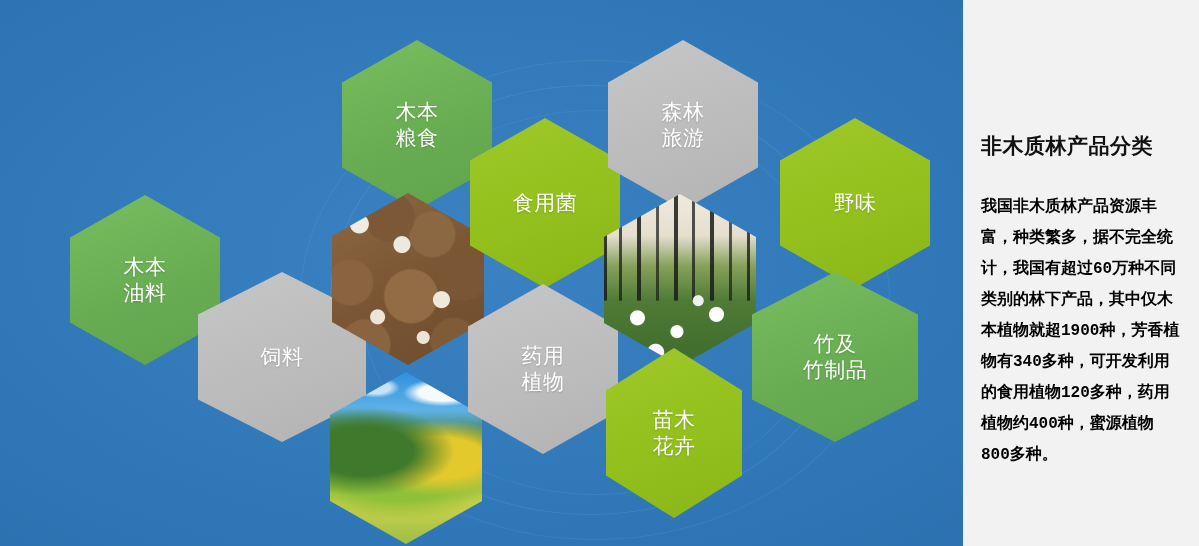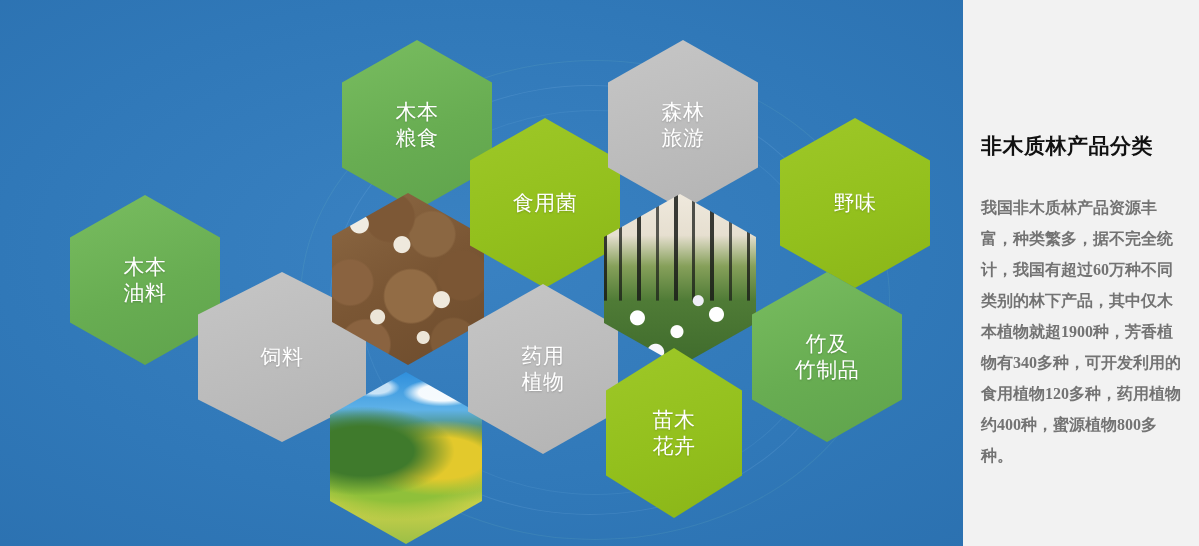--- a/index.html
+++ b/index.html
@@ -140,23 +140,23 @@
   }
 
   #panel-title {
     position:absolute; left:18px; top:132px; width:205px;
     font-size:21px; font-weight:bold; color:#111;
     font-family:"DejaVu Sans",sans-serif;
     letter-spacing:.5px;
   }
   #panel-body {
     position:absolute; left:18px; top:192px; width:200px;
-    font-size:16px; font-weight:bold; color:#737373;
+    font-size:16px; font-weight:bold; color:#000000;
     line-height:1.94;
-    font-family:Liberation Serif, serif;
+    font-family:Liberation Mono, monospace;
     letter-spacing:0px;
     text-align:left;
   }
 </style>
 </head>
 <body>
 
 <div id="root">
 
   <div id="stage">
@@ -190,21 +190,21 @@
 植物</span>
         </div>
         <div class="hex glow pic pic-forest-flowers" style="left: 604px; top: 194px; width: 152px; height: 172px;"></div>
         <div class="hex glow c-lime" style="left: 744px; top: 118px; width: 150px; height: 170px; margin-left: 36px;">
           <span class="lbl">野味</span>
         </div>
         <div class="hex glow c-lime" style="left: 606px; top: 348px; width: 136px; height: 170px;">
           <span class="lbl">苗木
 花卉</span>
         </div>
-        <div class="hex glow c-green" style="left: 744px; top: 272px; width: 150px; height: 170px;">
+        <div class="hex glow c-green" style="left: 744px; top: 272px; width: 166px; height: 170px;">
           <span class="lbl">竹及
 竹制品</span>
         </div>
       </div>
   </div>
 
   <div id="panel">
 
 
     <div id="panel-title">非木质林产品分类</div>

